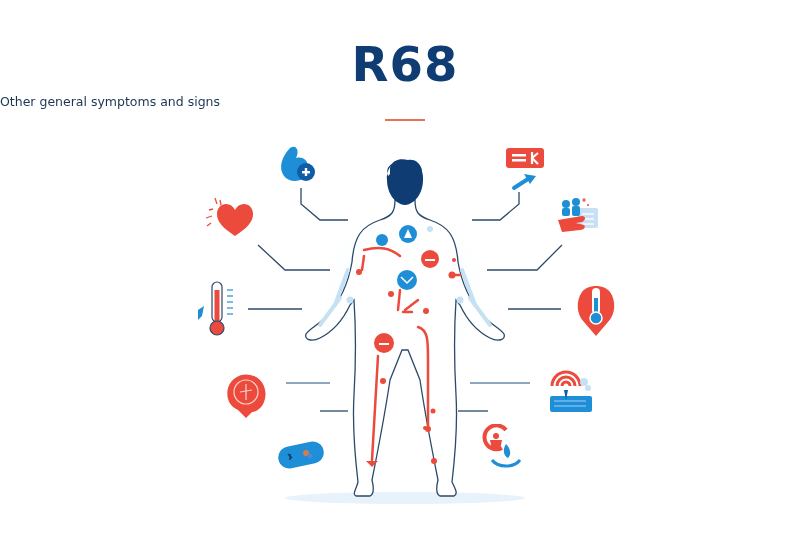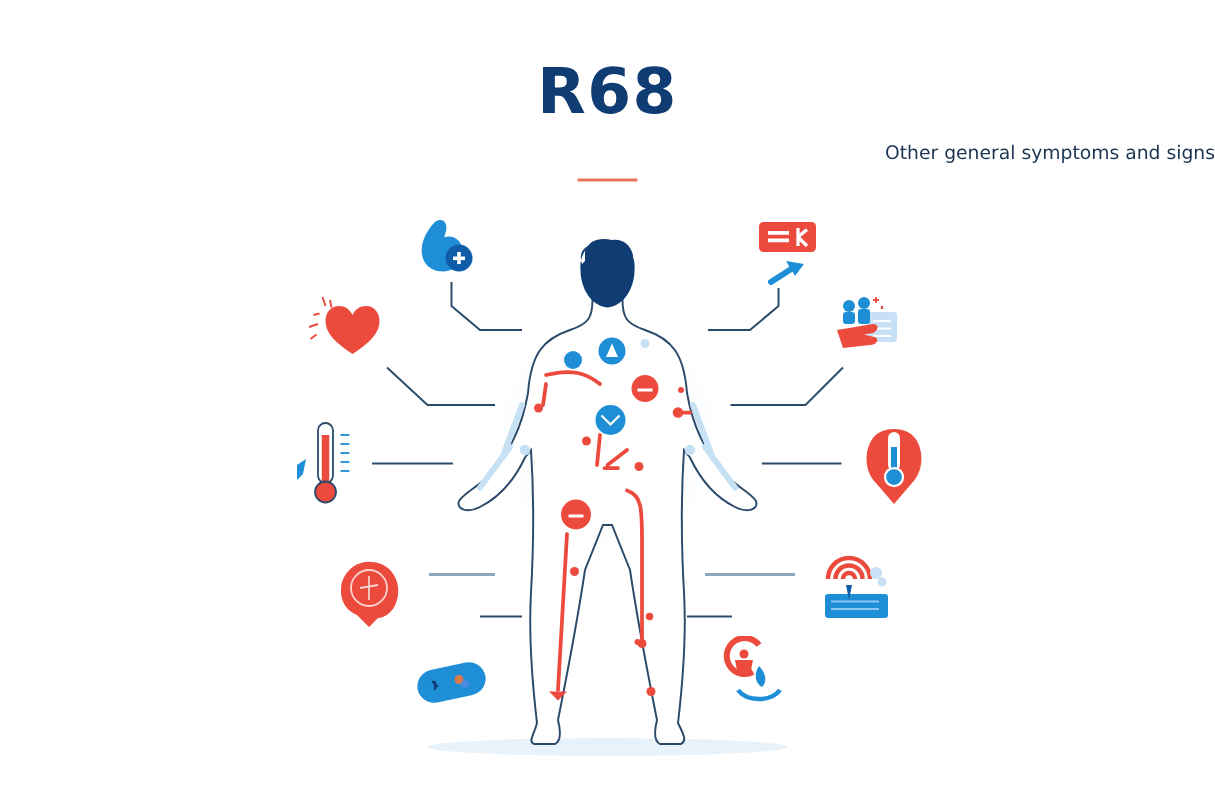--- a/index.html
+++ b/index.html
@@ -1,18 +1,18 @@
 <!DOCTYPE html>
 <html><head>
 <meta charset="utf-8">
 <style>
   html,body{margin:0;padding:0;}
   body{width:810px;height:540px;background:#ffffff;position:relative;overflow:hidden;font-family:"DejaVu Sans","Liberation Sans",sans-serif;}
-  .title{position:absolute;left:0;width:810px;top:36px;text-align:center;font-size:42px;font-weight:bold;color:#0f3d73;letter-spacing:1px;}
-  .subtitle{position:absolute;left:0;width:810px;top:94px;text-align:right;font-size:12.5px;color:#1c3553;}
+  .title{position:absolute;left:0;width:810px;top:36px;text-align:center;font-size:48px;font-weight:bold;color:#0f3d73;letter-spacing:1px;}
+  .subtitle{position:absolute;left:0;width:810px;top:94px;text-align:left;font-size:12.5px;color:#1c3553;}
   .accent{position:absolute;left:385px;top:119px;width:40px;height:2px;background:#e8735a;}
   svg.main{position:absolute;left:0;top:0;}
   .icon{position:absolute;}
 </style>
 </head>
 <body>
 
 <div class="title">R68</div>
 <div class="subtitle">Other general symptoms and signs</div>
 <div class="accent"></div>

